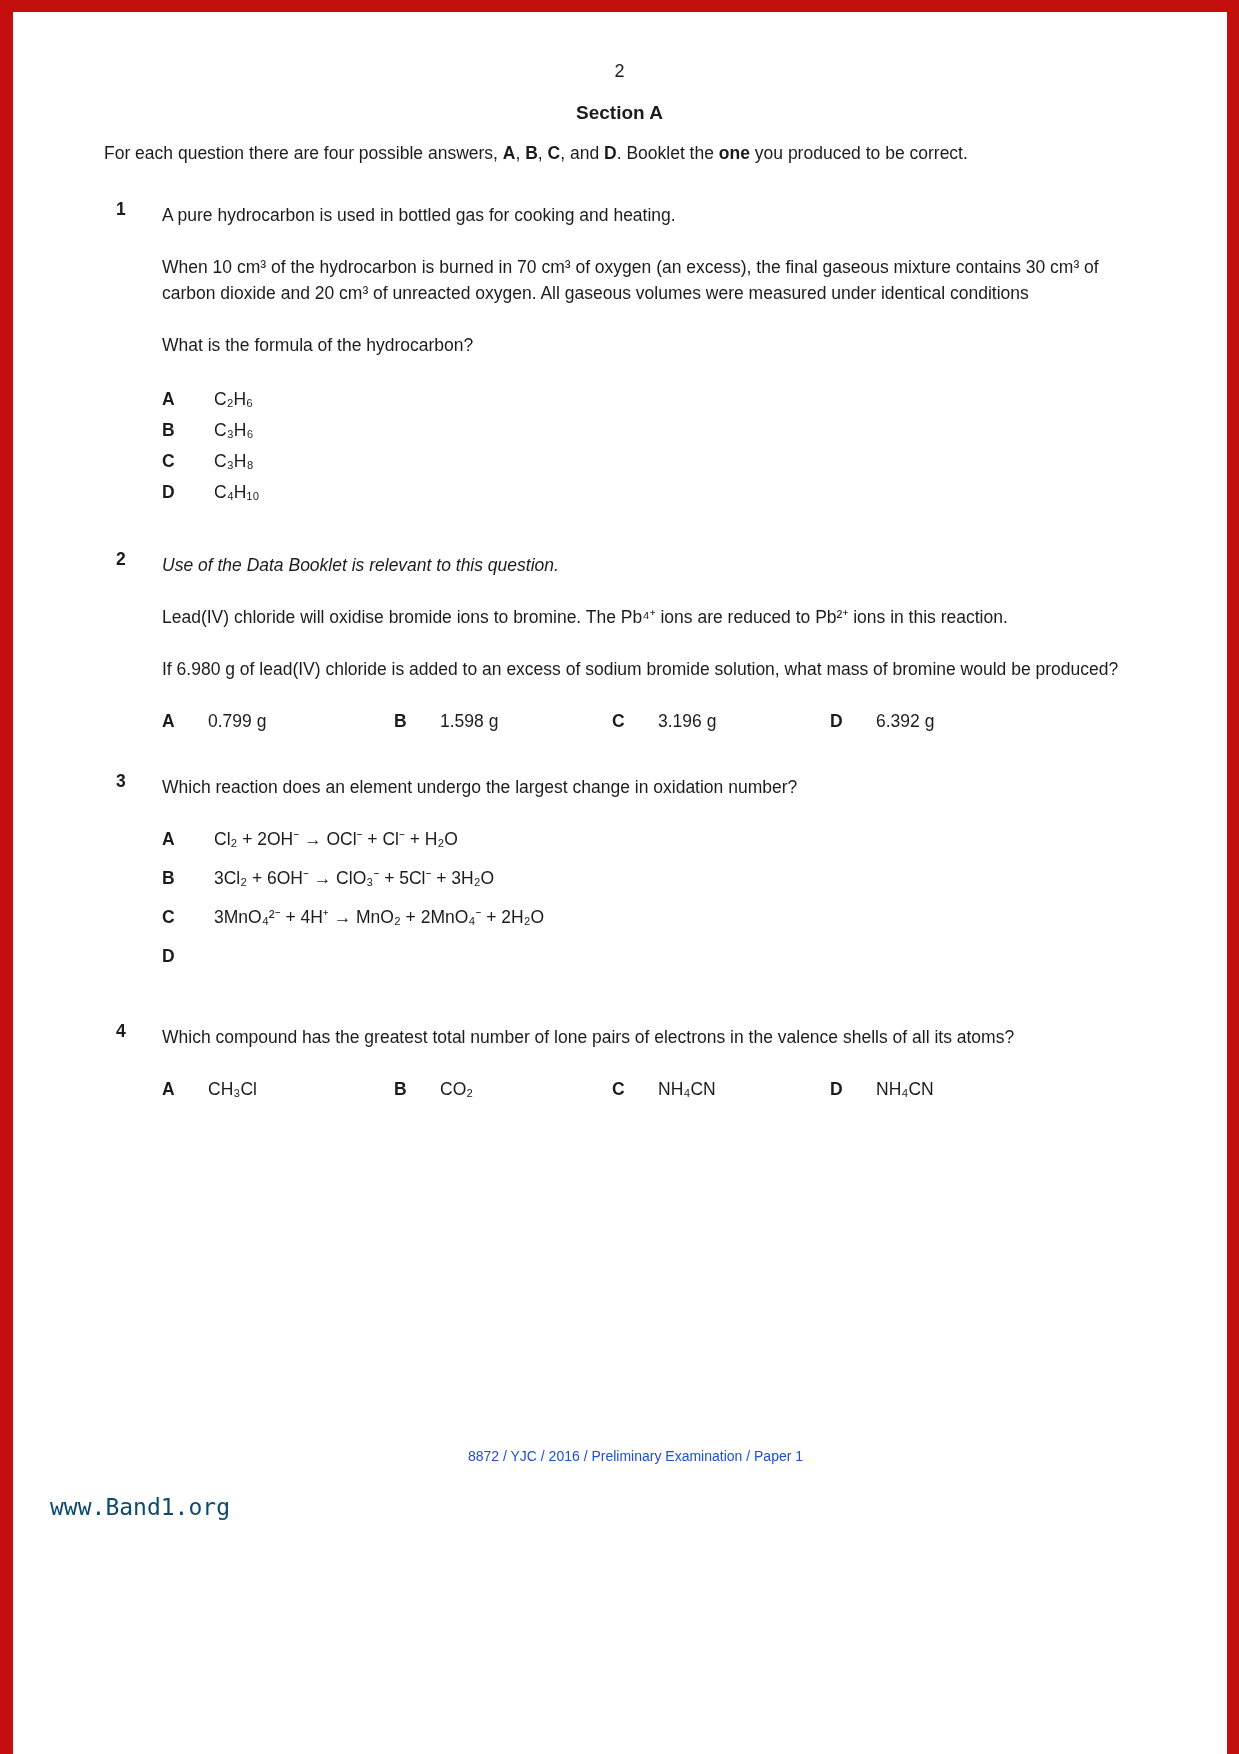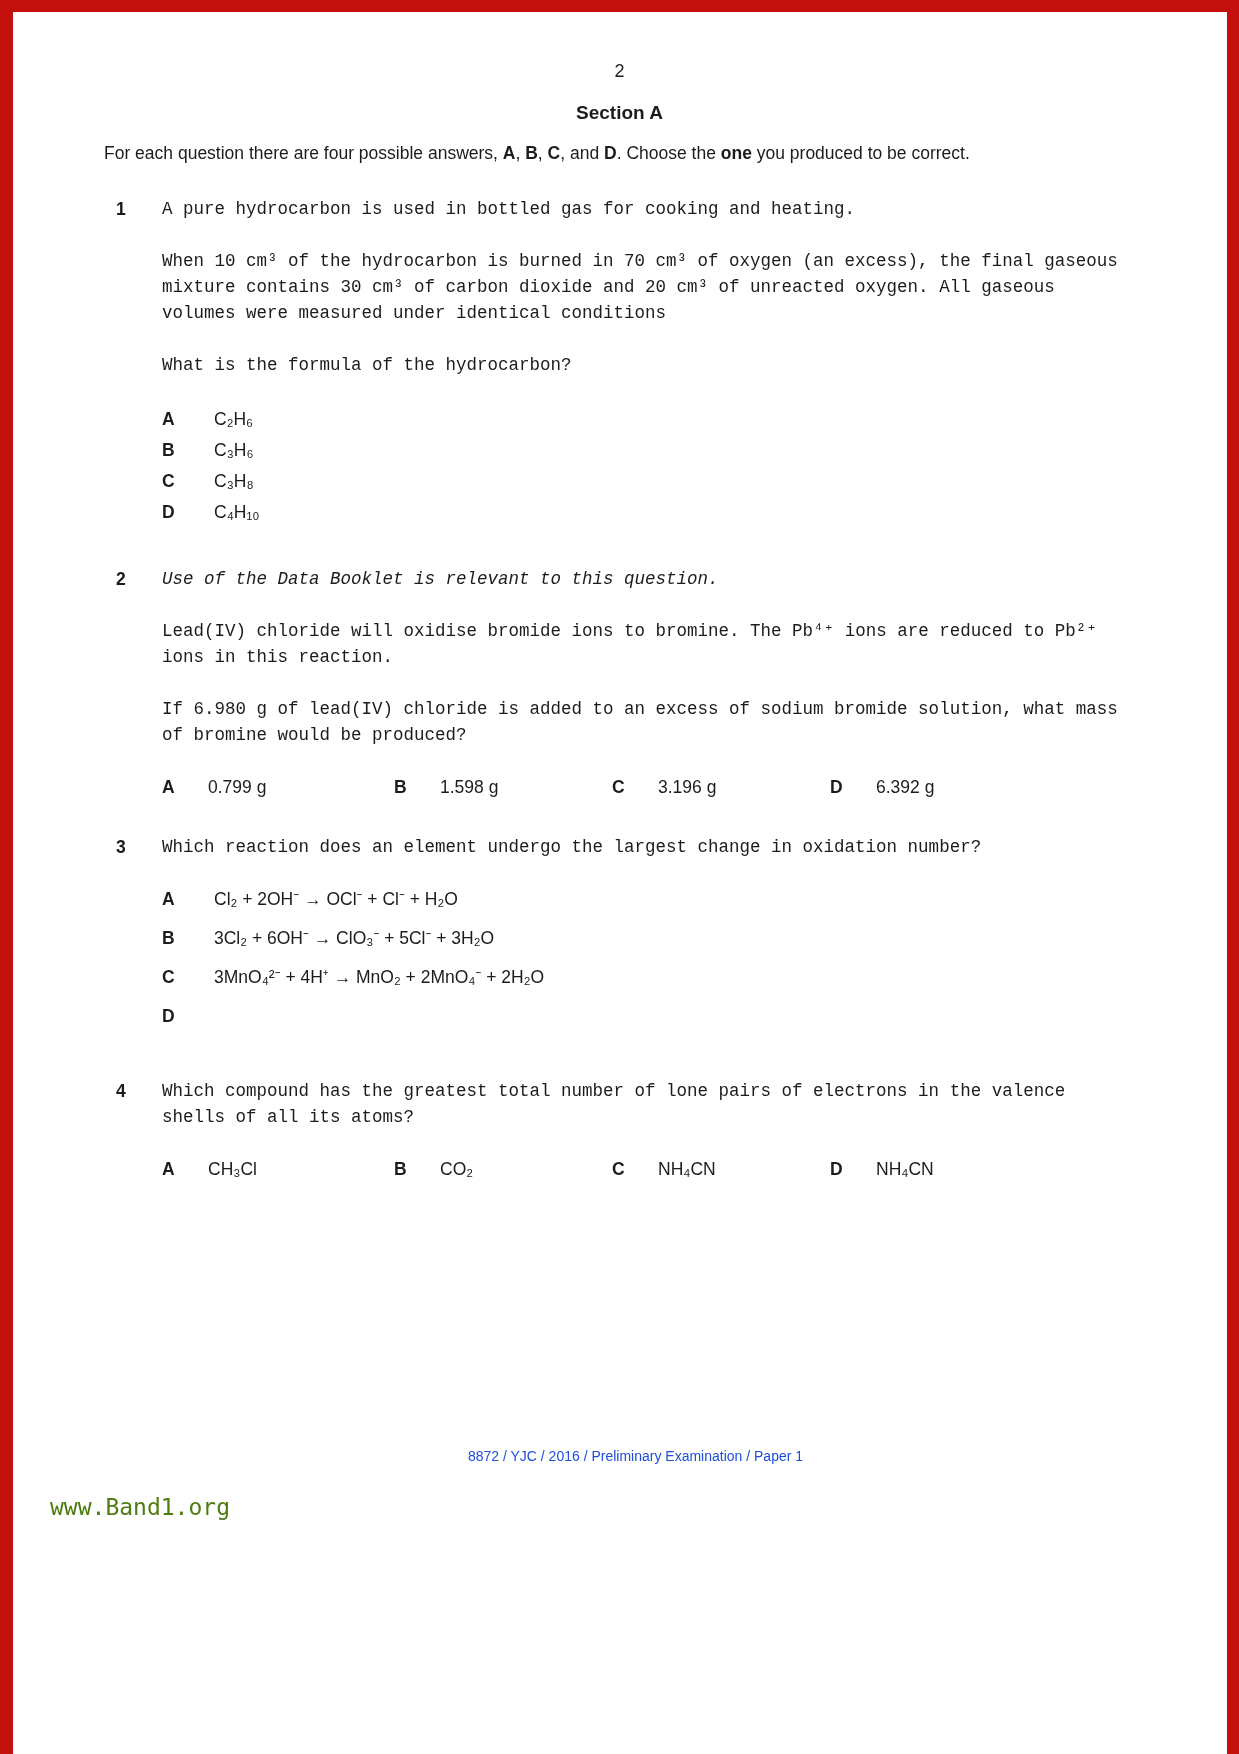--- a/index.html
+++ b/index.html
@@ -64,22 +64,21 @@
     width: 58px;
     flex: 0 0 58px;
     font-weight: bold;
     padding-left: 12px;
     box-sizing: border-box;
   }
   .qbody {
     flex: 1;
   }
   .qbody p {
-    margin: 0 0 26px 0;
-    font-family: Liberation Mono, monospace;
+    margin: 6px 0 26px 0;
   }
   .qbody p.instruction {
     font-style: italic;
   }
   .opts-col {
     margin-top: 4px;
   }
   .opt-line {
     display: flex;
     line-height: 31px;
@@ -114,35 +113,35 @@
     text-align: center;
     font-size: 14px;
     color: #1d4ed8;
   }
   .watermark {
     position: absolute;
     top: 1494px;
     left: 50px;
     font-family: "DejaVu Sans Mono", "Liberation Mono", monospace;
     font-size: 23px;
-    color: #4d7c0f;
+    color: #0c4a6e;
   }
 </style>
 </head>
 <body>
 
 <div class="page">
   <div class="bar-top"></div>
   <div class="bar-left"></div>
   <div class="bar-right"></div>
 
   <div class="content">
     <div class="page-number">2</div>
     <div class="section-title">Section A</div>
-    <div class="intro"><span>For each question there are four possible answers, </span><b>A</b><span>, </span><b>B</b><span>, </span><b>C</b><span>, and </span><b>D</b><span>. Choose the </span><b>one</b><span> you produced to be correct.</span></div>
+    <div class="intro"><span>For each question there are four possible answers, </span><b>A</b><span>, </span><b>B</b><span>, </span><b>C</b><span>, and </span><b>D</b><span>. Booklet the </span><b>one</b><span> you produced to be correct.</span></div>
 
     <div class="question q1">
       <div class="qnum">1</div>
       <div class="qbody">
         <p>A pure hydrocarbon is used in bottled gas for cooking and heating.</p>
         <p>When 10 cm³ of the hydrocarbon is burned in 70 cm³ of oxygen (an excess), the final gaseous mixture contains 30 cm³ of carbon dioxide and 20 cm³ of unreacted oxygen.  All gaseous volumes were measured under identical conditions</p>
         <p>What is the formula of the hydrocarbon?</p>
         <div class="opts-col">
           <div class="opt-line">
             <span class="letter">A</span>

